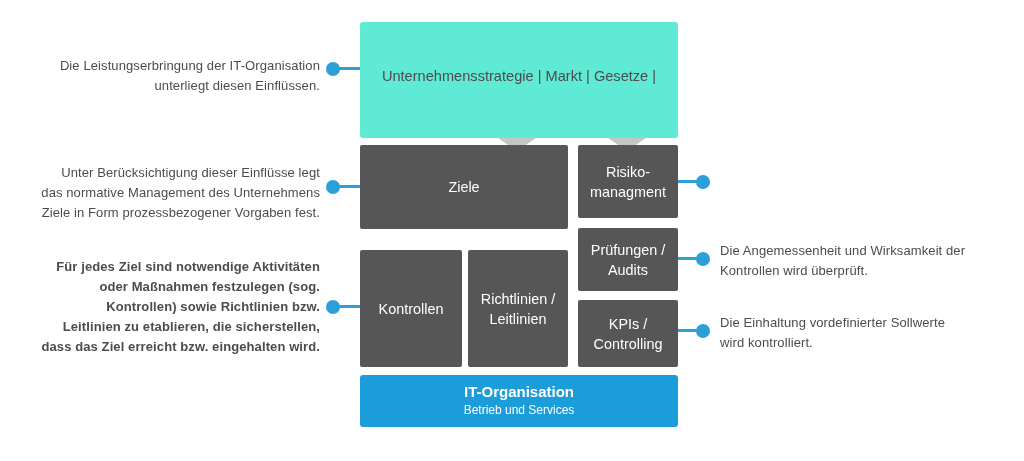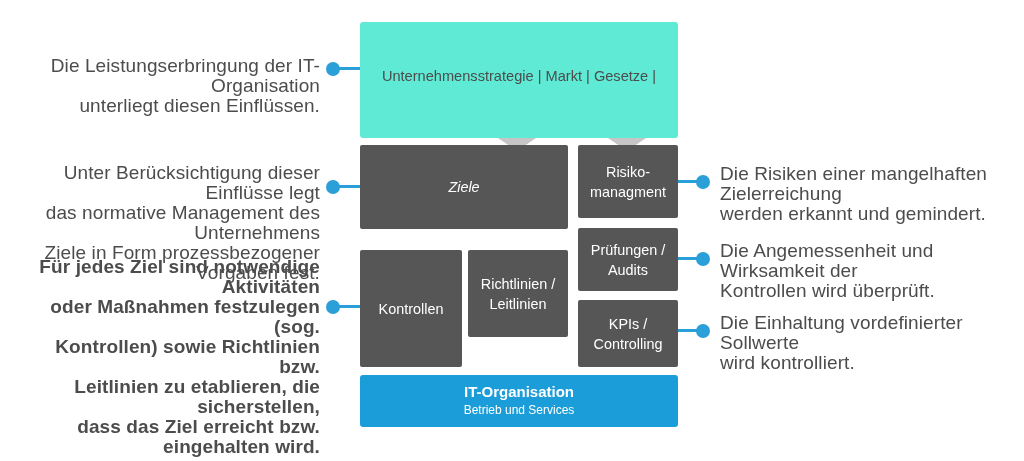--- a/index.html
+++ b/index.html
@@ -15,21 +15,21 @@
     position: relative;
     width: 1024px;
     height: 461px;
     background: #ffffff;
     overflow: hidden;
   }
 
   
   .annot {
     position: absolute;
-    font-size: 19px;
+    font-size: 13px;
     line-height: 20px;
     color: #4c4c4c;
     letter-spacing: 0.1px;
   }
   .annot-left { text-align: right; }
   .annot-right { text-align: left; }
 
   
   .conn-line {
     position: absolute;
@@ -151,29 +151,29 @@
   <div class="conn-line" style="left:338px; top:305px; width:24px;"></div>
 
   <div class="banner">
     <div class="banner-text">
       <span>Unternehmensstrategie | Markt | Gesetze |</span>
     </div>
   </div>
   <div class="notch" style="left:498px;"></div>
   <div class="notch" style="left:608px;"></div>
 
-  <div class="dbox" style="left:360px; top:145px; width:208px; height:84px;font-style:italic;">
+  <div class="dbox" style="left:360px; top:145px; width:208px; height:84px;">
     <span>Ziele</span>
   </div>
 
   <div class="dbox" style="left:360px; top:250px; width:102px; height:117px;">
     <span>Kontrollen</span>
   </div>
 
-  <div class="dbox" style="left:468px; top:250px; width:100px; height:87px; flex-direction:column;">
+  <div class="dbox" style="left:468px; top:250px; width:100px; height:117px; flex-direction:column;">
     <span>Richtlinien /</span>
     <span>Leitlinien</span>
   </div>
 
   <div class="dbox" style="left:578px; top:145px; width:100px; height:73px; flex-direction:column;">
     <span>Risiko-</span>
     <span>managment</span>
   </div>
 
   <div class="dbox" style="left:578px; top:228px; width:100px; height:63px; flex-direction:column;">
@@ -188,24 +188,20 @@
 
   <div class="conn-line" style="left:678px; top:180px; width:24px;"></div>
   <div class="conn-dot" style="left:696px; top:175px;"></div>
 
   <div class="conn-line" style="left:678px; top:257px; width:24px;"></div>
   <div class="conn-dot" style="left:696px; top:252px;"></div>
 
   <div class="conn-line" style="left:678px; top:329px; width:24px;"></div>
   <div class="conn-dot" style="left:696px; top:324px;"></div>
 
-  <div class="annot annot-right" style="left:720px; top:164px; width:290px;">
-    <div>Die Risiken einer mangelhaften Zielerreichung</div>
-    <div>werden erkannt und gemindert.</div>
-  </div>
 
   <div class="annot annot-right" style="left:720px; top:241px; width:290px;">
     <div>Die Angemessenheit und Wirksamkeit der</div>
     <div>Kontrollen wird überprüft.</div>
   </div>
 
   <div class="annot annot-right" style="left:720px; top:313px; width:290px;">
     <div>Die Einhaltung vordefinierter Sollwerte</div>
     <div>wird kontrolliert.</div>
   </div>

